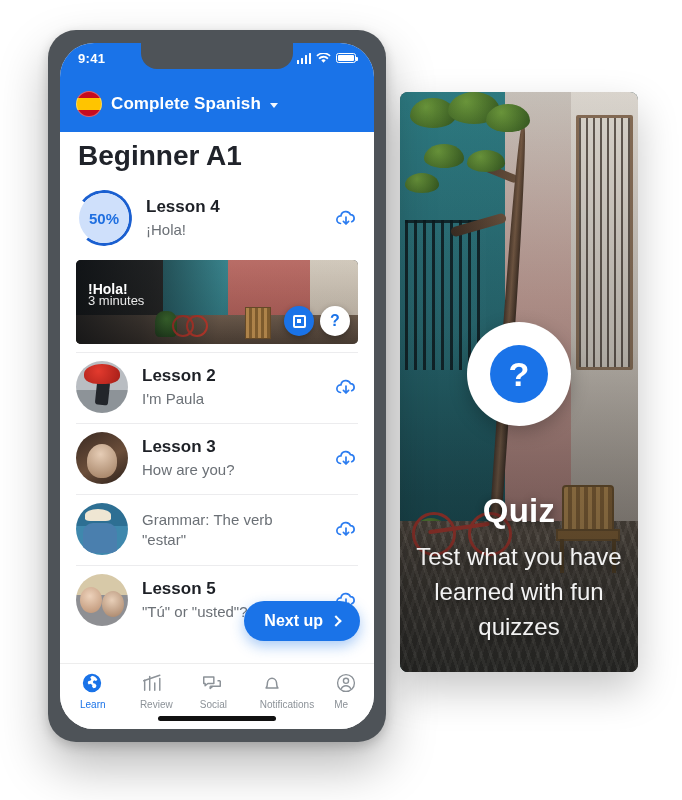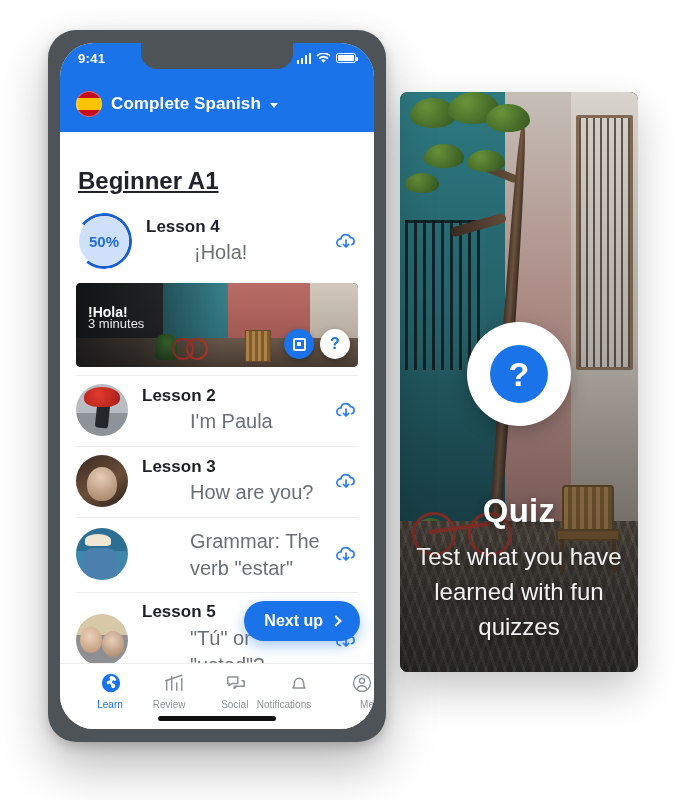--- a/index.html
+++ b/index.html
@@ -174,26 +174,26 @@
   .chev-down {
     width:0;height:0;border-left:4.5px solid transparent;border-right:4.5px solid transparent;
     border-top:5.5px solid rgba(255,255,255,.95); margin-top:3px;
   }
 
   
   .content {
     position:absolute; left:0; top:89px; right:0; bottom:66px;
     background:#fff; overflow:hidden;
   }
-  .page-title { font-size:24px; font-weight:bold; color:#20232a; padding:35px 18px 10px;text-decoration:underline; }
+  .page-title { font-size:28px; font-weight:bold; color:#20232a; padding:8px 18px 10px; }
 
   .lesson-row { display:flex; align-items:center; padding:8px 16px 10px; gap:14px; position:relative; }
   .lesson-texts { flex:1 1 auto; min-width:0; }
   .lesson-name { font-size:17px; font-weight:bold; color:#1d2026; line-height:1.28; }
-  .lesson-desc { font-size:20px; color:#6b7076; line-height:1.35; margin-top:2px;margin-left:48px; }
+  .lesson-desc { font-size:15px; color:#6b7076; line-height:1.35; margin-top:2px; }
 
   .ring { position:relative; width:56px; height:56px; flex:0 0 auto; }
   .ring .disc {
     position:absolute; left:3px; top:3px; width:50px; height:50px; border-radius:50%;
     background:#cfe0fb; display:flex; align-items:center; justify-content:center;
     color:#1f6fe0; font-size:15px; font-weight:bold;
   }
   .ring .arc {
     position:absolute; inset:0; border-radius:50%;
     border:3.5px solid transparent;
@@ -266,21 +266,21 @@
     width:8px;height:8px;border-top:2.2px solid #fff;border-right:2.2px solid #fff;
     transform:rotate(45deg); margin-left:-2px;
   }
 
   
   .tabbar {
     position:absolute; left:0; right:0; bottom:0; height:66px;
     background:#fff; border-top:1px solid #ededed;
     display:flex; align-items:flex-start; padding-top:7px;
   }
-  .tab { flex:1 1 0; display:flex; flex-direction:column; align-items:flex-end; gap:4px; }
+  .tab { flex:1 1 0; display:flex; flex-direction:column; align-items:flex-start; gap:4px;padding-left:20px; }
   .tab .ico { width:24px; height:24px; color:#8c9298; display:flex; align-items:center; justify-content:center; }
   .tab .lbl { font-size:10px; color:#8c9298; }
   .tab.active .ico { color:#1a73e8; }
   .tab.active .lbl { color:#1a73e8; }
   .home-ind {
     position:absolute; left:50%; bottom:8px; transform:translateX(-50%);
     width:118px; height:5px; background:#111; border-radius:3px;
   }
 </style>
 </head>

